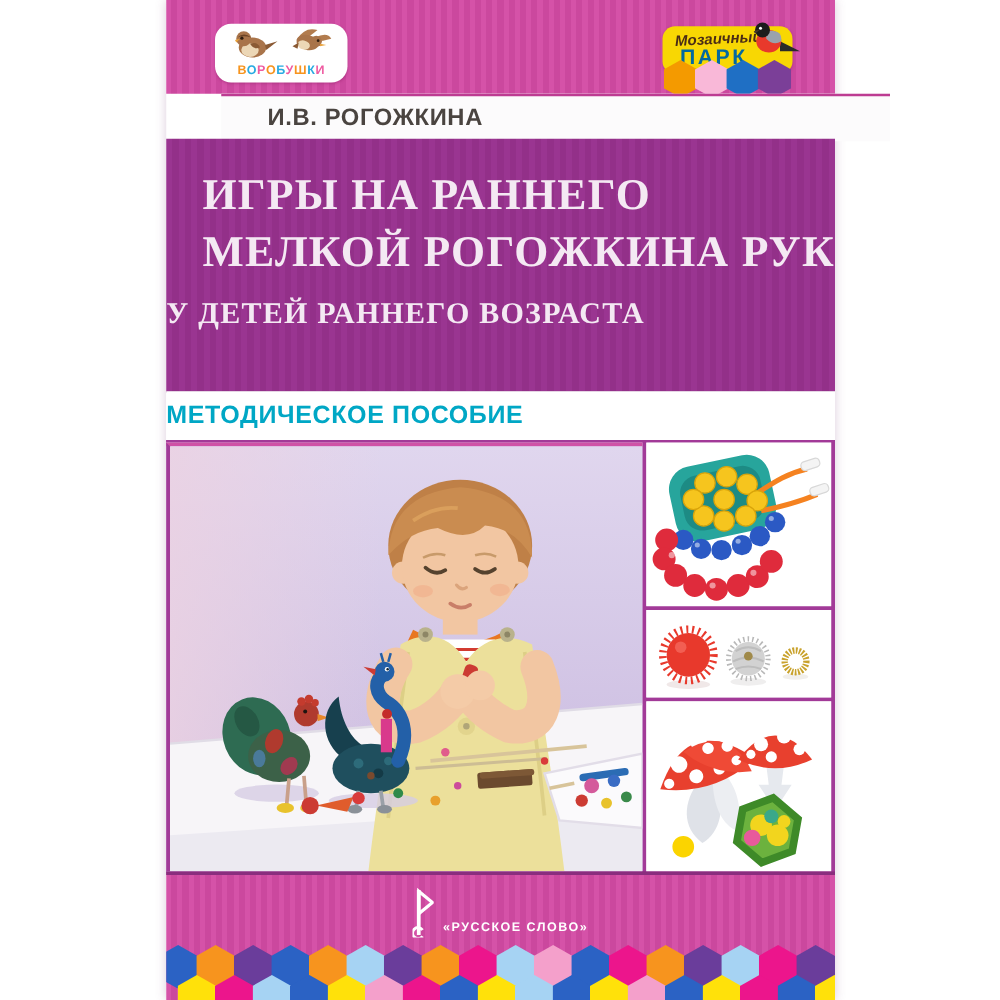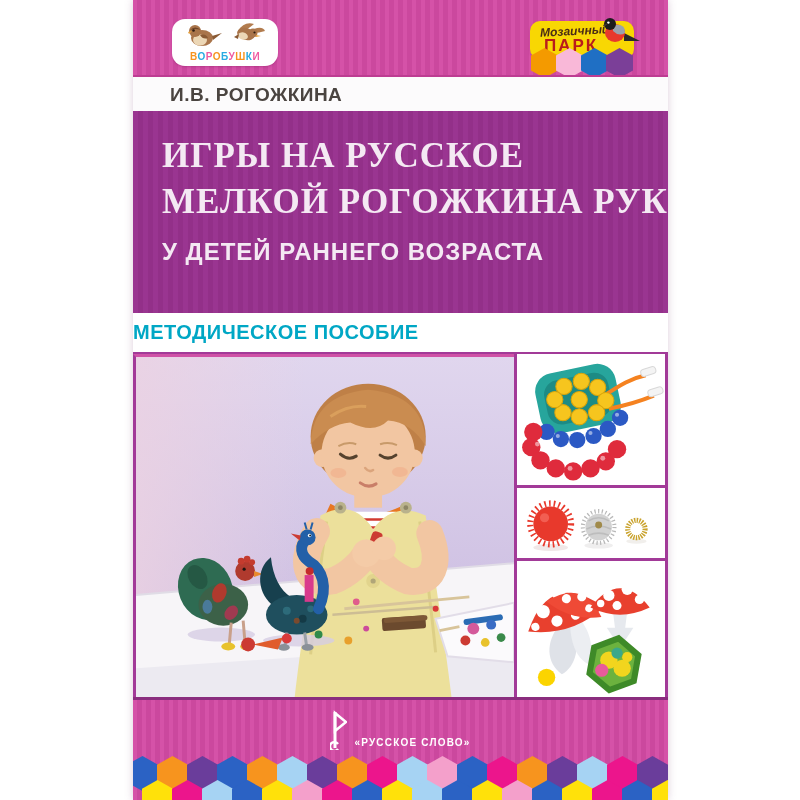--- a/index.html
+++ b/index.html
@@ -6,29 +6,29 @@
   .stage{position:relative;width:800px;height:800px;background:#ffffff;overflow:hidden;
          font-family:"Liberation Sans",sans-serif;}
   .cover{position:absolute;left:133px;top:0;width:535px;height:800px;background:#fff;
          box-shadow:0 0 8px rgba(120,60,110,.25);}
 
   
   .band{position:absolute;left:0;width:535px;}
   .band-top{top:0;height:75px;
      background:repeating-linear-gradient(90deg,#d552a8 0 4px,#cb489e 4px 9px);}
   .band-author{top:75px;height:36px;background:#fcfbfc;border-top:2px solid #bd3c92;
-     display:flex;align-items:center;}
+     display:flex;align-items:center;margin-left:44px;}
   .author-text{padding-left:37px;font-size:19px;font-weight:bold;color:#4a4440;letter-spacing:.5px;}
   .band-title{top:111px;height:202px;
      background:repeating-linear-gradient(90deg,#9a3591 0 5px,#933089 5px 10px);
      border-bottom:1px solid #7e2a75;}
   .title-line{padding-left:29px;color:#f4e9f3;font-family:"Liberation Serif",serif;
      font-weight:600;font-size:35px;line-height:46px;letter-spacing:1px;white-space:nowrap;}
   .title-line.first{padding-top:22px;}
-  .title-sub{padding-left:29px;padding-top:13px;color:#f4e9f3;font-family:Liberation Sans, sans-serif;
+  .title-sub{padding-top:13px;color:#f4e9f3;font-family:Liberation Serif, serif;
      font-weight:600;font-size:24px;letter-spacing:1px;white-space:nowrap;}
   .band-method{top:313px;height:39px;background:#ffffff;display:flex;align-items:center;}
   .method-text{font-size:20px;font-weight:bold;color:#00a7c5;letter-spacing:.5px;}
 
   
   .photo-area{position:absolute;left:0;top:352px;width:535px;height:348px;
      background:#a23a98;padding:0;display:flex;gap:3px;box-sizing:border-box;
      border-top:2px solid #a23a98;border-bottom:3px solid #8a2d7e;}
   .main-photo{width:381px;height:100%;background:#d9cdea;position:relative;overflow:hidden;
      border-left:3px solid #a23a98;border-top:3px solid #cf52a6;box-sizing:border-box;}
@@ -51,21 +51,21 @@
   
   .badge-vorobushki{position:absolute;left:39px;top:19px;width:106px;height:47px;background:#fff;
      border-radius:13px;box-shadow:0 1px 2px rgba(140,30,100,.35);}
   .vorobushki-birds{position:absolute;left:14px;top:2px;width:80px;height:26px;}
   .vorobushki-word{position:absolute;left:0;bottom:4px;width:100%;text-align:center;
      font-size:10px;font-weight:bold;letter-spacing:.5px;}
   .badge-park{position:absolute;left:397px;top:21px;width:104px;height:38px;background:#f8d703;
      border-radius:10px;box-shadow:0 1px 2px rgba(140,30,100,.35);}
   .park-line1{position:absolute;left:10px;top:3px;font-size:12px;font-weight:bold;color:#4a2c16;
      font-style:italic;transform:rotate(-3deg);}
-  .park-line2{position:absolute;left:14px;top:15px;font-size:17px;font-weight:bold;color:#b91c1c;letter-spacing:2px;}
+  .park-line2{position:absolute;left:14px;top:15px;font-size:17px;font-weight:bold;color:#0369a1;letter-spacing:2px;}
   .park-bird{position:absolute;right:-8px;top:-6px;}
   .park-hexes{position:absolute;left:50%;transform:translateX(-50%);top:27px;display:flex;}
   .park-hex{width:27px;height:30px;margin:0 -1px;
      clip-path:polygon(50% 0,100% 25%,100% 75%,50% 100%,0 75%,0 25%);}
 </style>
 </head>
 <body>
 
 <div class="stage">
   <div class="cover">
@@ -114,21 +114,21 @@
             <div class="park-hex" style="background: rgb(123, 63, 152);"></div>
           </div>
       </div>
     </div>
 
     <div class="band band-author">
       <span class="author-text">И.В. РОГОЖКИНА</span>
     </div>
 
     <div class="band band-title">
-      <div class="title-line first">ИГРЫ НА РУССКОЕ</div>
+      <div class="title-line first">ИГРЫ НА РАННЕГО</div>
       <div class="title-line">МЕЛКОЙ РОГОЖКИНА РУК</div>
       <div class="title-sub">У ДЕТЕЙ РАННЕГО ВОЗРАСТА</div>
     </div>
 
     <div class="band band-method">
       <span class="method-text">МЕТОДИЧЕСКОЕ ПОСОБИЕ</span>
     </div>
 
     <div class="photo-area">
       <div class="main-photo">

